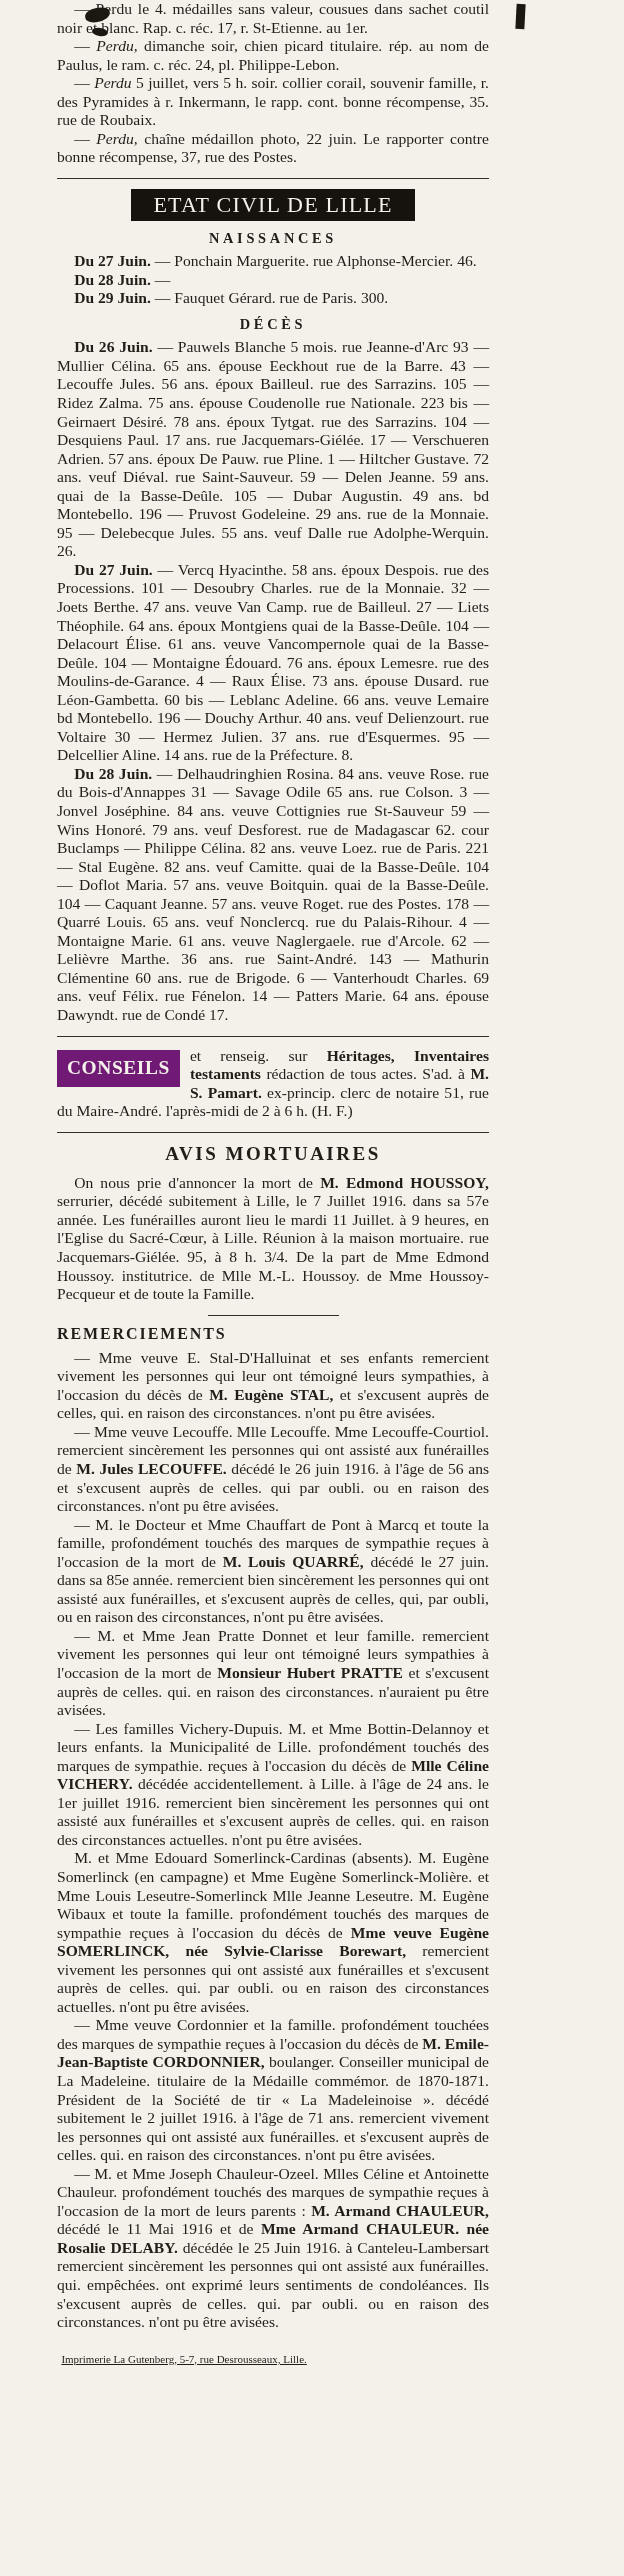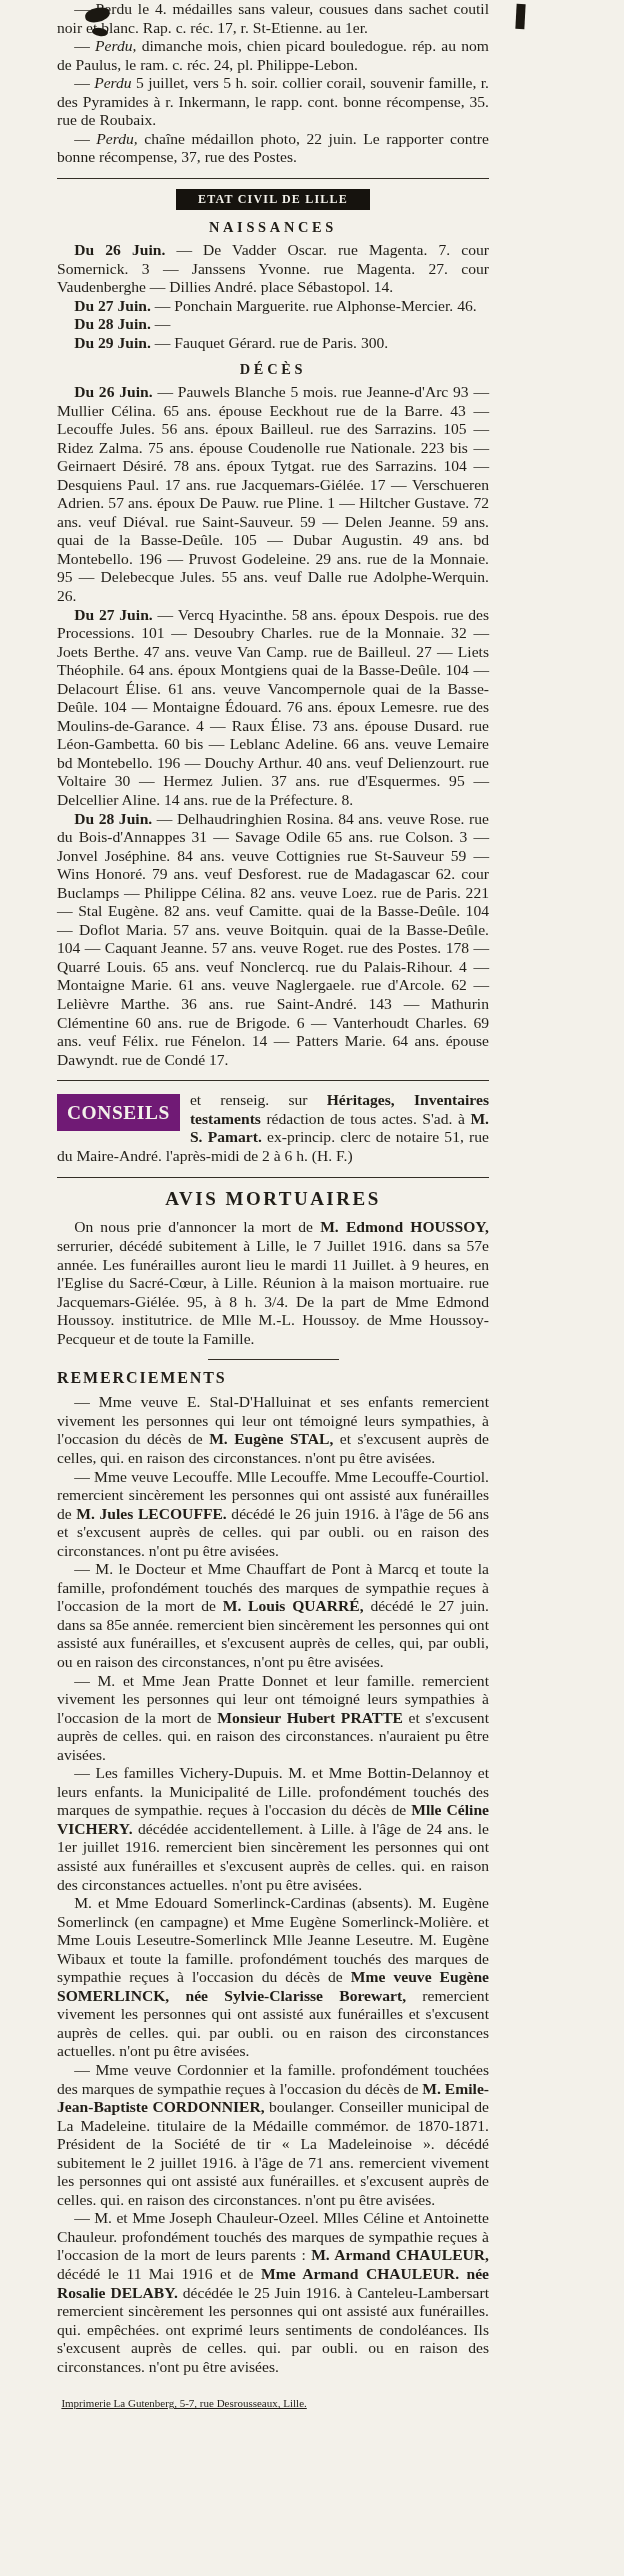--- a/index.html
+++ b/index.html
@@ -38,22 +38,22 @@
     margin: 11.2px 0 10px 0;
   }
   .rule.short {
     width: 131px;
     margin: 11.2px auto 8.7px auto;
     border-top-width: 1.2px;
   }
   .bar {
     background: #16130e;
     color: #f3f1ea;
-    font-weight: bold;
-    font-size: 12px;
+    font-weight: normal;
+    font-size: 22px;
     letter-spacing: 1.2px;
     text-align: center;
     width: fit-content;
     margin: 3.7px auto 8.7px auto;
     padding: 2.5px 22.5px 3.7px 22.5px;
   }
   .subhead {
     font-size: 14.4px;
     font-weight: bold;
     letter-spacing: 3.7px;
@@ -101,32 +101,31 @@
 <div class="page">
 
   <div class="artifact a1"></div>
   <div class="artifact a2"></div>
   <div class="artifact a3"></div>
 
   <div class="column">
 
     <section>
       <p class="entry"><span>— Perdu le 4. médailles sans valeur, cousues dans sachet coutil noir et blanc. Rap. c. réc. 17, r. St-Etienne. au 1er.</span></p>
-      <p class="entry"><span>— </span><span class="i">Perdu,</span><span> dimanche mois, chien picard bouledogue. rép. au nom de Paulus, le ram. c. réc. 24, pl. Philippe-Lebon.</span></p>
+      <p class="entry"><span>— </span><span class="i">Perdu,</span><span> dimanche soir, chien picard titulaire. rép. au nom de Paulus, le ram. c. réc. 24, pl. Philippe-Lebon.</span></p>
       <p class="entry"><span>— </span><span class="i">Perdu</span><span> 5 juillet, vers 5 h. soir. collier corail, souvenir famille, r. des Pyramides à r. Inkermann, le rapp. cont. bonne récompense, 35. rue de Roubaix.</span></p>
       <p class="entry"><span>— </span><span class="i">Perdu,</span><span> chaîne médaillon photo, 22 juin. Le rapporter contre bonne récompense, 37, rue des Postes.</span></p>
     </section>
 
     <hr class="rule">
 
     <section>
       <div class="bar">ETAT CIVIL DE LILLE</div>
 
       <h3 class="subhead">NAISSANCES</h3>
-      <p class="entry"><span class="b">Du 26 Juin.</span><span> — De Vadder Oscar. rue Magenta. 7. cour Somernick. 3 — Janssens Yvonne. rue Magenta. 27. cour Vaudenberghe — Dillies André. place Sébastopol. 14.</span></p>
       <p class="entry"><span class="b">Du 27 Juin.</span><span> — Ponchain Marguerite. rue Alphonse-Mercier. 46.</span></p>
       <p class="entry"><span class="b">Du 28 Juin.</span><span> —</span></p>
       <p class="entry"><span class="b">Du 29 Juin.</span><span> — Fauquet Gérard. rue de Paris. 300.</span></p>
 
       <h3 class="subhead">DÉCÈS</h3>
       <p class="entry"><span class="b">Du 26 Juin.</span><span> — Pauwels Blanche 5 mois. rue Jeanne-d'Arc 93 — Mullier Célina. 65 ans. épouse Eeckhout rue de la Barre. 43 — Lecouffe Jules. 56 ans. époux Bailleul. rue des Sarrazins. 105 — Ridez Zalma. 75 ans. épouse Coudenolle rue Nationale. 223 bis — Geirnaert Désiré. 78 ans. époux Tytgat. rue des Sarrazins. 104 — Desquiens Paul. 17 ans. rue Jacquemars-Giélée. 17 — Verschueren Adrien. 57 ans. époux De Pauw. rue Pline. 1 — Hiltcher Gustave. 72 ans. veuf Diéval. rue Saint-Sauveur. 59 — Delen Jeanne. 59 ans. quai de la Basse-Deûle. 105 — Dubar Augustin. 49 ans. bd Montebello. 196 — Pruvost Godeleine. 29 ans. rue de la Monnaie. 95 — Delebecque Jules. 55 ans. veuf Dalle rue Adolphe-Werquin. 26.</span></p>
       <p class="entry"><span class="b">Du 27 Juin.</span><span> — Vercq Hyacinthe. 58 ans. époux Despois. rue des Processions. 101 — Desoubry Charles. rue de la Monnaie. 32 — Joets Berthe. 47 ans. veuve Van Camp. rue de Bailleul. 27 — Liets Théophile. 64 ans. époux Montgiens quai de la Basse-Deûle. 104 — Delacourt Élise. 61 ans. veuve Vancompernole quai de la Basse-Deûle. 104 — Montaigne Édouard. 76 ans. époux Lemesre. rue des Moulins-de-Garance. 4 — Raux Élise. 73 ans. épouse Dusard. rue Léon-Gambetta. 60 bis — Leblanc Adeline. 66 ans. veuve Lemaire bd Montebello. 196 — Douchy Arthur. 40 ans. veuf Delienzourt. rue Voltaire 30 — Hermez Julien. 37 ans. rue d'Esquermes. 95 — Delcellier Aline. 14 ans. rue de la Préfecture. 8.</span></p>
       <p class="entry"><span class="b">Du 28 Juin.</span><span> — Delhaudringhien Rosina. 84 ans. veuve Rose. rue du Bois-d'Annappes 31 — Savage Odile 65 ans. rue Colson. 3 — Jonvel Joséphine. 84 ans. veuve Cottignies rue St-Sauveur 59 — Wins Honoré. 79 ans. veuf Desforest. rue de Madagascar 62. cour Buclamps — Philippe Célina. 82 ans. veuve Loez. rue de Paris. 221 — Stal Eugène. 82 ans. veuf Camitte. quai de la Basse-Deûle. 104 — Doflot Maria. 57 ans. veuve Boitquin. quai de la Basse-Deûle. 104 — Caquant Jeanne. 57 ans. veuve Roget. rue des Postes. 178 — Quarré Louis. 65 ans. veuf Nonclercq. rue du Palais-Rihour. 4 — Montaigne Marie. 61 ans. veuve Naglergaele. rue d'Arcole. 62 — Lelièvre Marthe. 36 ans. rue Saint-André. 143 — Mathurin Clémentine 60 ans. rue de Brigode. 6 — Vanterhoudt Charles. 69 ans. veuf Félix. rue Fénelon. 14 — Patters Marie. 64 ans. épouse Dawyndt. rue de Condé 17.</span></p>
     </section>
 

